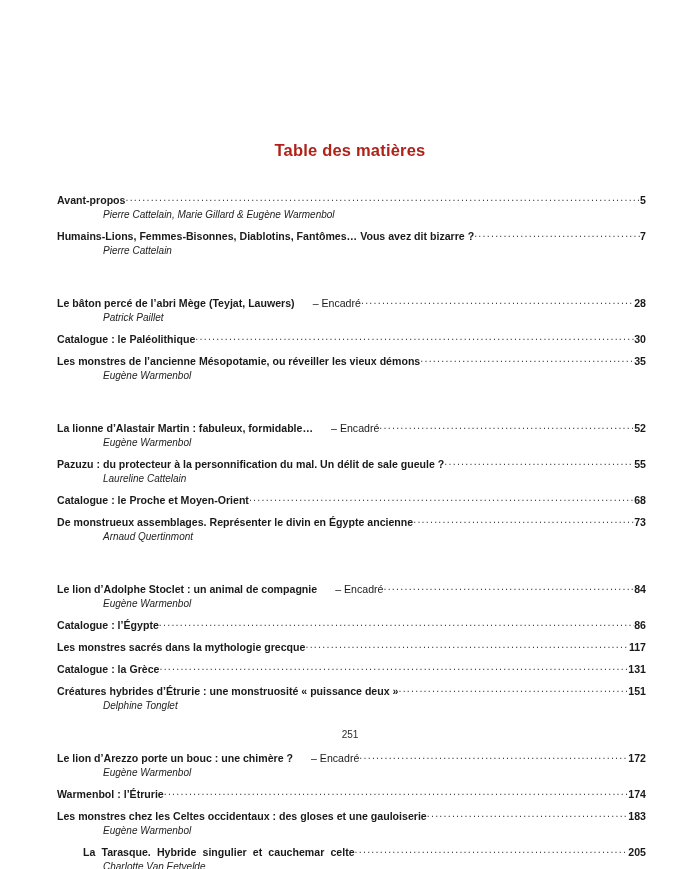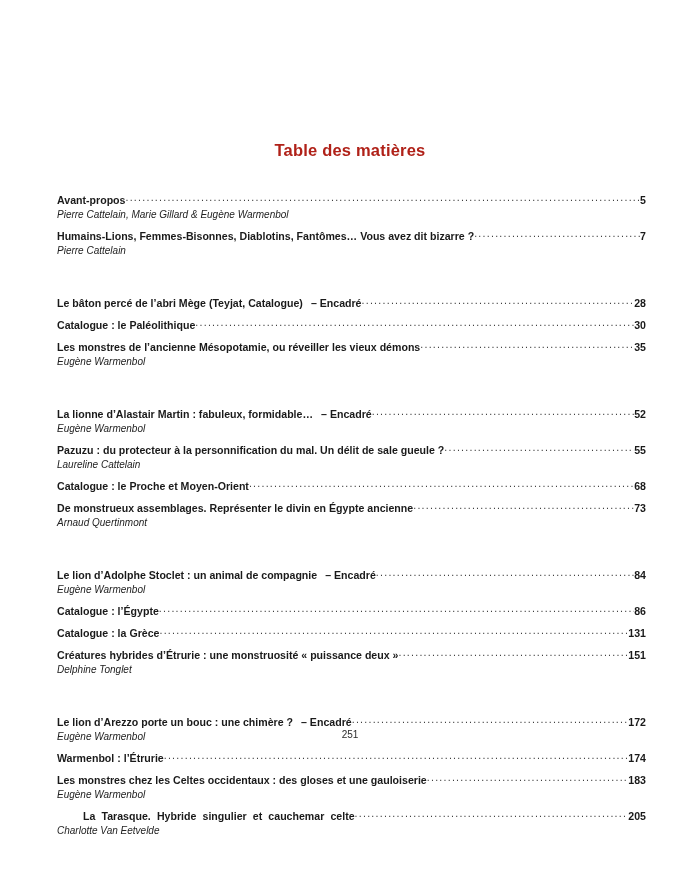--- a/index.html
+++ b/index.html
@@ -58,22 +58,22 @@
     max-width: 560px;
     overflow: hidden;
   }
   .entry-title.justified {
     display: inline-block;
     word-spacing: 3.2px;
     padding-left: 26px;
   }
   .entry-suffix {
     flex: 0 0 auto;
-    font-weight: bold;
-    padding-left: 8px;
+    font-weight: normal;
+    padding-left: 18px;
     margin-top: 32px;
   }
   .leader {
     flex: 1 1 auto;
     overflow: hidden;
     height: 12px;
     position: relative;
     min-width: 6px;
   }
   .leader::after {
@@ -94,20 +94,21 @@
     font-size: 10.6px;
     padding-left: 0.5px;
   }
   .entry-author {
     font-size: 10px;
     line-height: 13.5px;
     font-style: italic;
     font-weight: normal;
     color: #222222;
     margin-top: 0.5px;
+    margin-left: 46px;
   }
   .folio {
     position: absolute;
     top: 729px;
     left: 0;
     width: 700px;
     text-align: center;
     font-size: 10px;
     color: #2b2b2b;
   }
@@ -131,25 +132,26 @@
       <div class="entry">
         <div class="entry-line">
           <span class="entry-title">Humains-Lions, Femmes-Bisonnes, Diablotins, Fantômes… Vous avez dit bizarre ?</span>
           <span class="leader"></span>
           <span class="entry-page">7</span>
         </div>
         <div class="entry-author">Pierre Cattelain</div>
       </div>
       <div class="entry">
         <div class="entry-line">
-          <span class="entry-title">Le bâton percé de l’abri Mège (Teyjat, Catalogue)</span>
+          <span class="entry-title">Le bâton percé de l’abri Mège (Teyjat, Lauwers)</span>
           <span class="entry-suffix">– Encadré</span>
           <span class="leader"></span>
           <span class="entry-page">28</span>
         </div>
+        <div class="entry-author">Patrick Paillet</div>
       </div>
       <div class="entry">
         <div class="entry-line">
           <span class="entry-title">Catalogue : le Paléolithique</span>
           <span class="leader"></span>
           <span class="entry-page">30</span>
         </div>
       </div>
       <div class="entry">
         <div class="entry-line">
@@ -201,20 +203,25 @@
         <div class="entry-author">Eugène Warmenbol</div>
       </div>
       <div class="entry">
         <div class="entry-line">
           <span class="entry-title">Catalogue : l’Égypte</span>
           <span class="leader"></span>
           <span class="entry-page">86</span>
         </div>
       </div>
       <div class="entry">
+        <div class="entry-line">
+          <span class="entry-title">Les monstres sacrés dans la mythologie grecque</span>
+          <span class="leader"></span>
+          <span class="entry-page">117</span>
+        </div>
       </div>
       <div class="entry">
         <div class="entry-line">
           <span class="entry-title">Catalogue : la Grèce</span>
           <span class="leader"></span>
           <span class="entry-page">131</span>
         </div>
       </div>
       <div class="entry">
         <div class="entry-line">

